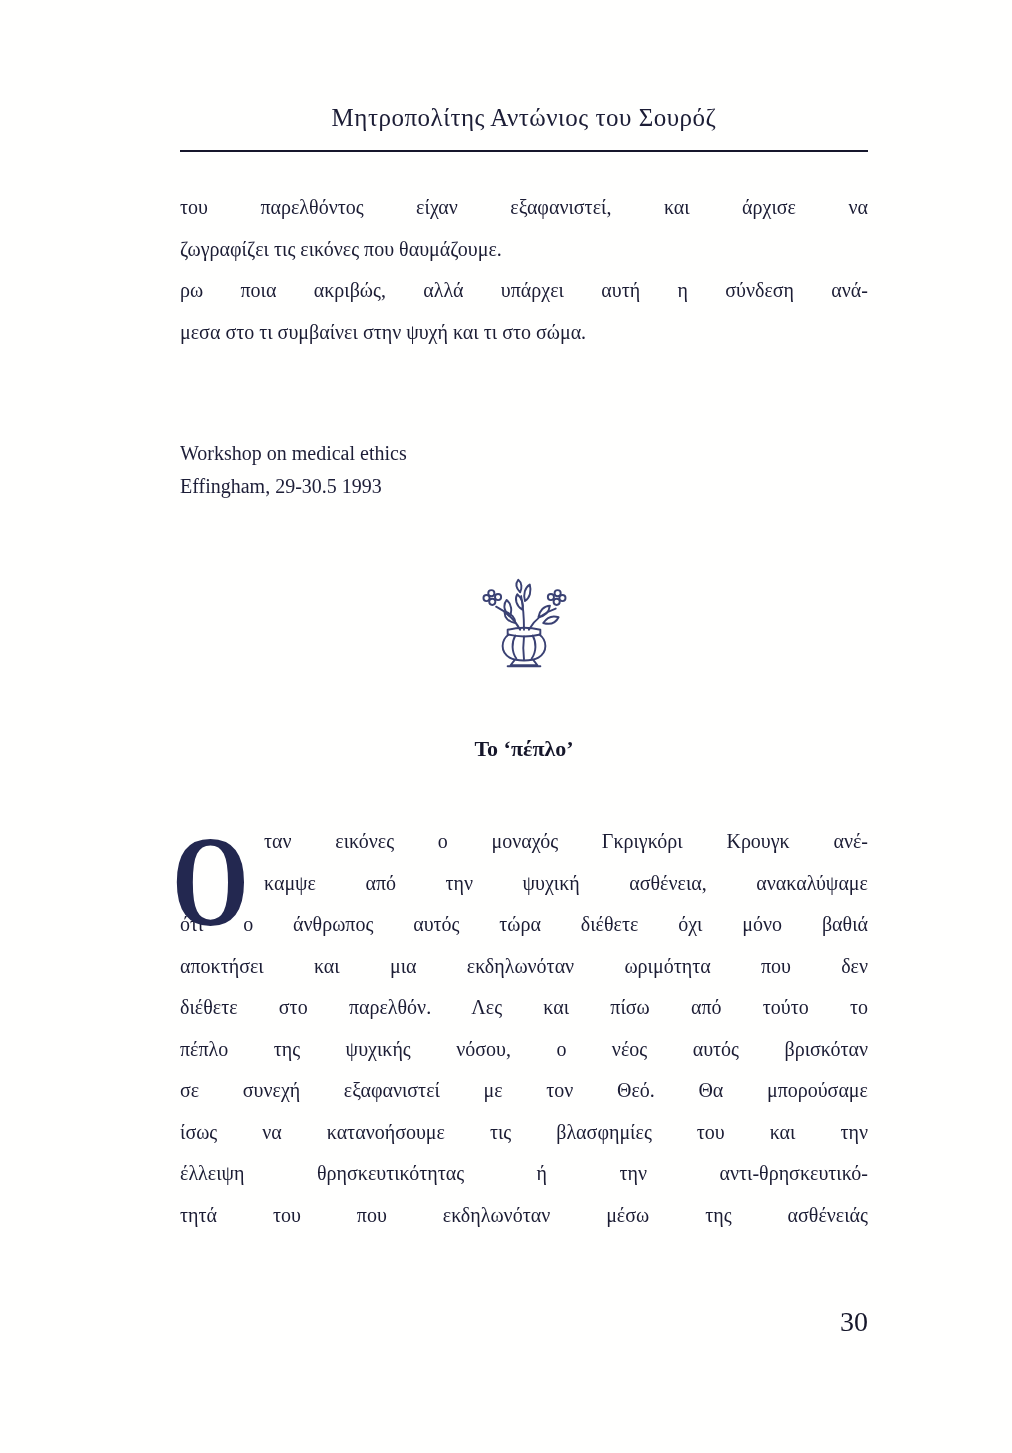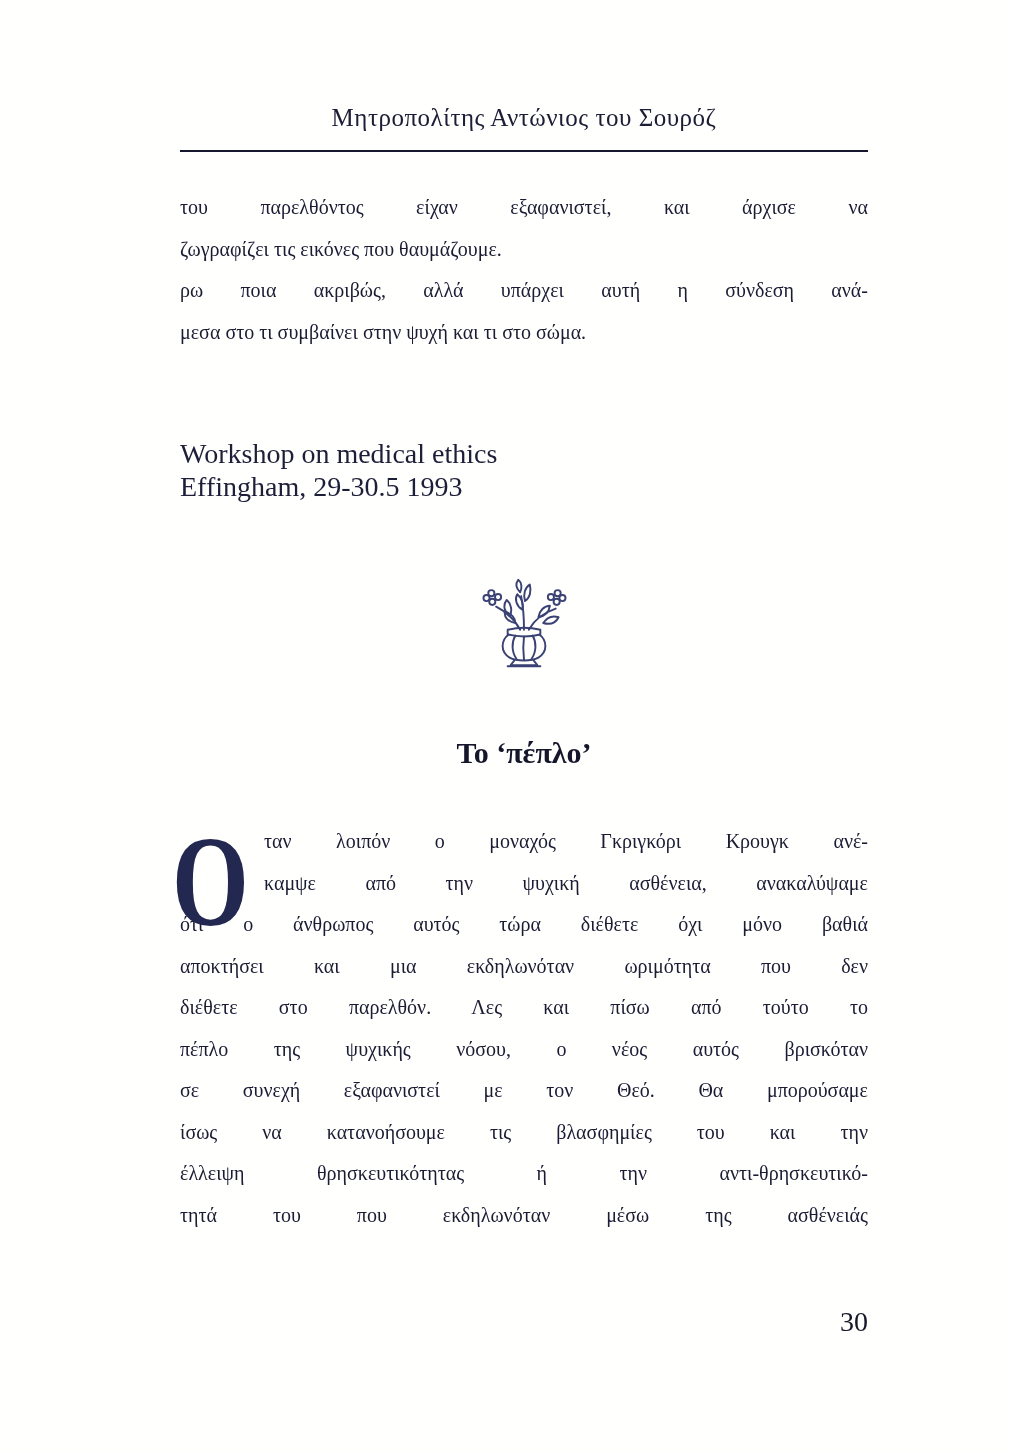--- a/index.html
+++ b/index.html
@@ -32,32 +32,32 @@
   }
   .just{
     white-space:normal;
     text-align:justify;
     text-align-last:justify;
     text-justify:inter-word;
   }
   .ind{ padding-left:46px; }
   .source{
     top:437px;
-    font-size:28px;
+    font-size:20px;
     line-height:33px;
     color:#1d1e38;
   }
   .ornament{
     top:574px;
     text-align:center;
   }
   .chapter-title{
     top:736px;
     text-align:center;
-    font-size:30px;
+    font-size:22px;
     font-weight:bold;
     color:#15162a;
   }
   .main{top:821px;}
   .main .capind{ margin-left:84px; }
   .dropcap{
     position:absolute;
     left:-8px;top:12px;
     font-size:130px;
     line-height:96px;
@@ -134,21 +134,21 @@
         <path d="M40 90 L36 95 L64 95 L60 90"></path>
         <path d="M33 96 L67 96"></path>
       </g>
     </svg>
   </div>
 
   <div class="content-col chapter-title">Το ‘πέπλο’</div>
 
   <div class="content-col main">
     <span class="dropcap">Ο</span>
-    <div class="bline just capind">ταν λοιπόν ο μοναχός Γκριγκόρι Κρουγκ ανέ-</div>
+    <div class="bline just capind">ταν εικόνες ο μοναχός Γκριγκόρι Κρουγκ ανέ-</div>
     <div class="bline just capind">καμψε από την ψυχική ασθένεια, ανακαλύψαμε</div>
     <div class="bline just">ότι ο άνθρωπος αυτός τώρα διέθετε όχι μόνο βαθιά</div>
     <div class="bline just">αποκτήσει και μια εκδηλωνόταν ωριμότητα που δεν</div>
     <div class="bline just">διέθετε στο παρελθόν. Λες και πίσω από τούτο το</div>
     <div class="bline just">πέπλο της ψυχικής νόσου, ο νέος αυτός βρισκόταν</div>
     <div class="bline just">σε συνεχή εξαφανιστεί με τον Θεό. Θα μπορούσαμε</div>
     <div class="bline just">ίσως να κατανοήσουμε τις βλασφημίες του και την</div>
     <div class="bline just">έλλειψη θρησκευτικότητας ή την αντι-θρησκευτικό-</div>
     <div class="bline just">τητά του που εκδηλωνόταν μέσω της ασθένειάς</div>
   </div>

